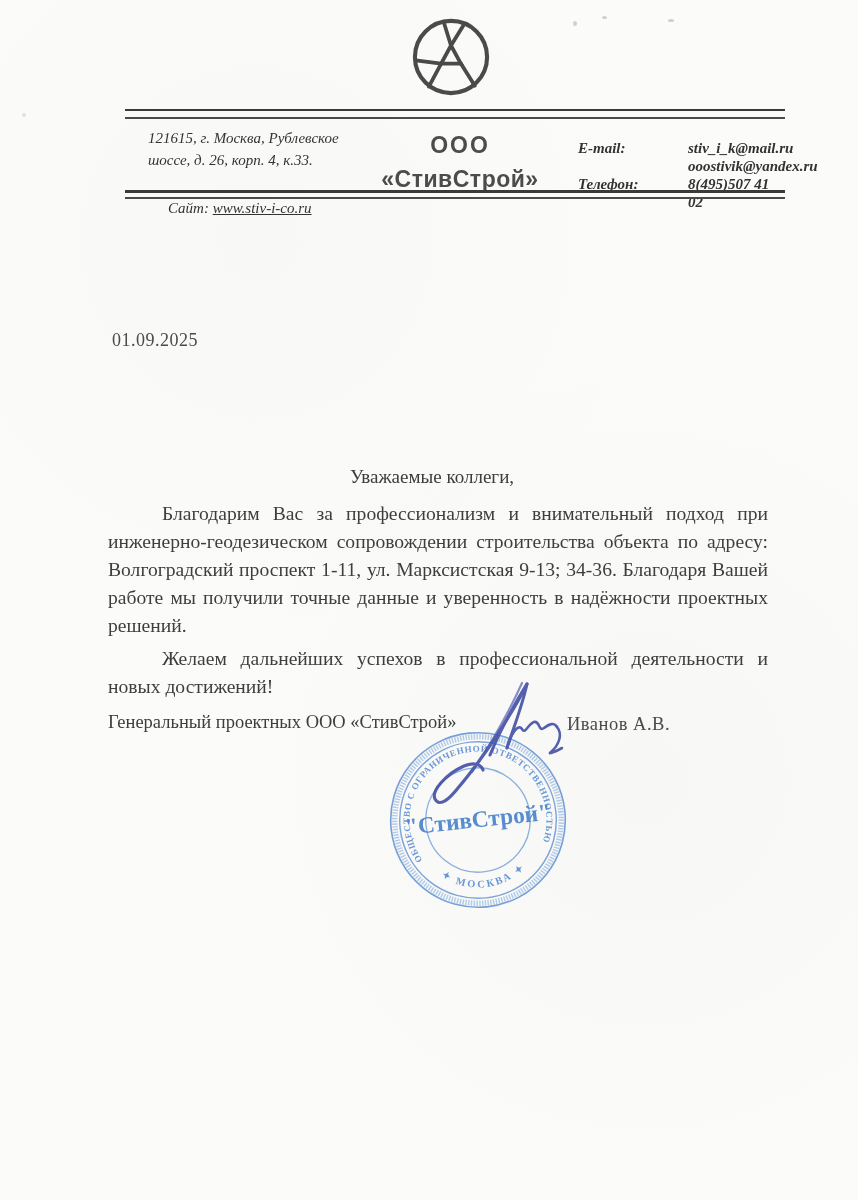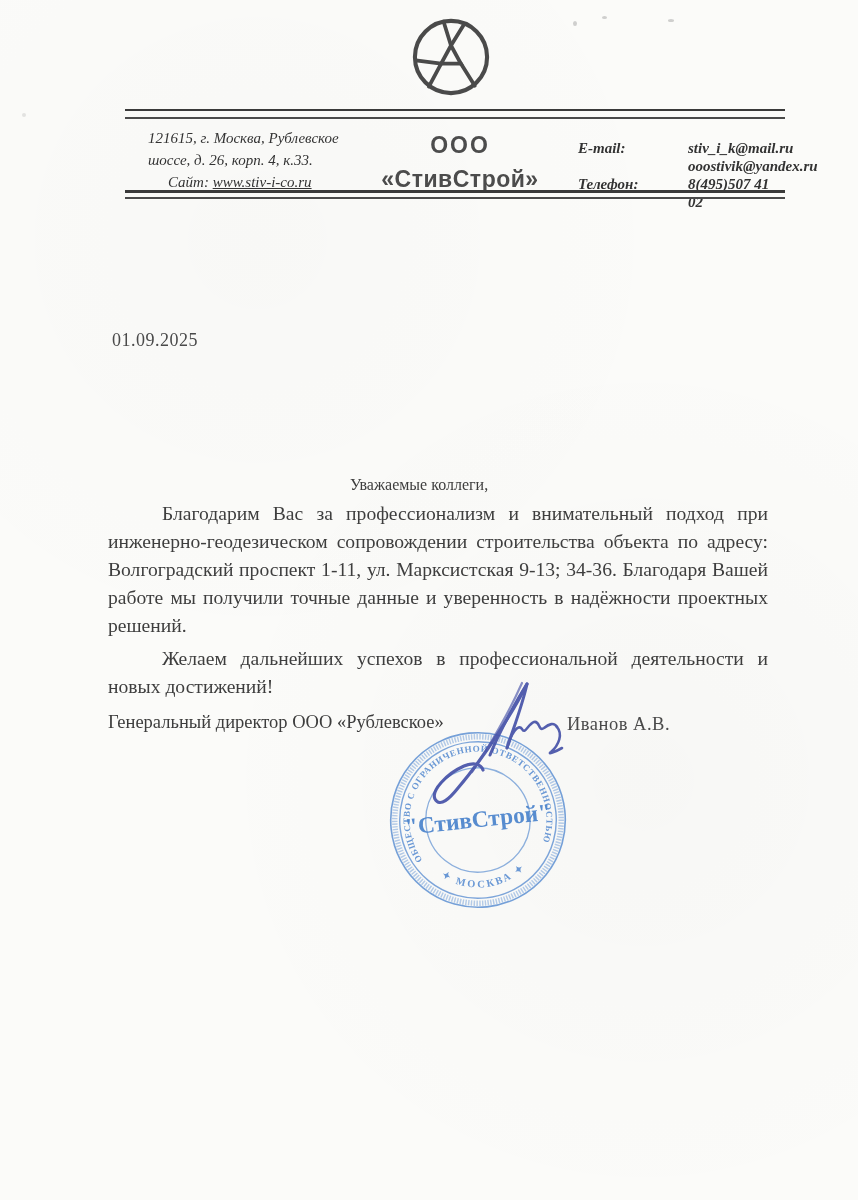--- a/index.html
+++ b/index.html
@@ -31,21 +31,21 @@
   .rule-top-1 { top: 109px; height: 2.2px; }
   .rule-top-2 { top: 117px; height: 1.8px; background: #4a4a4a; }
   .rule-bot-1 { top: 190px; height: 2.8px; }
   .rule-bot-2 { top: 197px; height: 1.6px; background: #4a4a4a; }
 
   .lh-address {
     position: absolute; left: 148px; top: 127px; width: 250px;
     font-size: 15px; font-weight: normal; font-style: italic;
     line-height: 22px; color: #333;
   }
-  .lh-address .site-line { margin-left: 20px; }
+  .lh-address .site-line { margin-left: 20px; margin-top: 26px; }
   .site-url { text-decoration: underline; }
 
   .lh-company {
     position: absolute; left: 370px; top: 132px; width: 180px;
     text-align: center;
     font-family: "Liberation Sans", sans-serif;
     font-weight: bold; color: #4c4c4c;
   }
   .lh-company .c1 { font-size: 23px; letter-spacing: 2px; }
   .lh-company .c2 { font-size: 23px; letter-spacing: 0.5px; margin-top: 7px; }
@@ -63,21 +63,21 @@
   .date-line {
     position: absolute; left: 112px; top: 330px;
     font-size: 18px; letter-spacing: 0.5px; color: #4a4a4a;
   }
   .addressee {
     position: absolute; left: 521px; top: 337px;
     font-size: 18px; letter-spacing: 1px; color: #545454;
   }
   .greeting {
     position: absolute; left: 350px; top: 466px;
-    font-size: 16px; color: #3d3d3d; margin-top: 10px;
+    font-size: 19px; color: #3d3d3d;
   }
   .para {
     position: absolute; left: 108px; width: 660px;
     font-size: 19.6px; line-height: 28px;
     text-align: justify; text-indent: 54px;
     color: #3e3e3e;
   }
   .para-1 { top: 500px; }
   .para-2 { top: 645px; }
 
@@ -144,21 +144,21 @@
 
   <div class="rule rule-bot-1"></div>
   <div class="rule rule-bot-2"></div>
 
   <div class="date-line">01.09.2025</div>
 
   <div class="greeting">Уважаемые коллеги,</div>
   <div class="para para-1">Благодарим Вас за профессионализм и внимательный подход при инженерно-геодезическом сопровождении строительства объекта по адресу: Волгоградский проспект 1-11, ул. Марксистская 9-13; 34-36. Благодаря Вашей работе мы получили точные данные и уверенность в надёжности проектных решений.</div>
   <div class="para para-2">Желаем дальнейших успехов в профессиональной деятельности и новых достижений!</div>
 
-  <div class="signer-position">Генеральный директор ООО «Рублевское»</div>
+  <div class="signer-position">Генеральный проектных ООО «СтивСтрой»</div>
   <div class="signer-name">Иванов А.В.</div>
 
   <svg class="stamp" width="180" height="180" viewBox="0 0 200 200">
     <defs>
       <path id="arcTop" d="M 34.2,138 A 76,76 0 1 1 165.8,138" fill="none"></path>
       <path id="arcBottom" d="M 40,145 A 75,75 0 0 0 160,145" fill="none"></path>
     </defs>
     <g fill="none" stroke="#5e90d2">
       <circle cx="100" cy="100" r="97" stroke-width="1.8" opacity="0.85"></circle>
       <circle cx="100" cy="100" r="92.5" stroke-width="6" stroke-dasharray="1.6 1.5" opacity="0.45"></circle>

